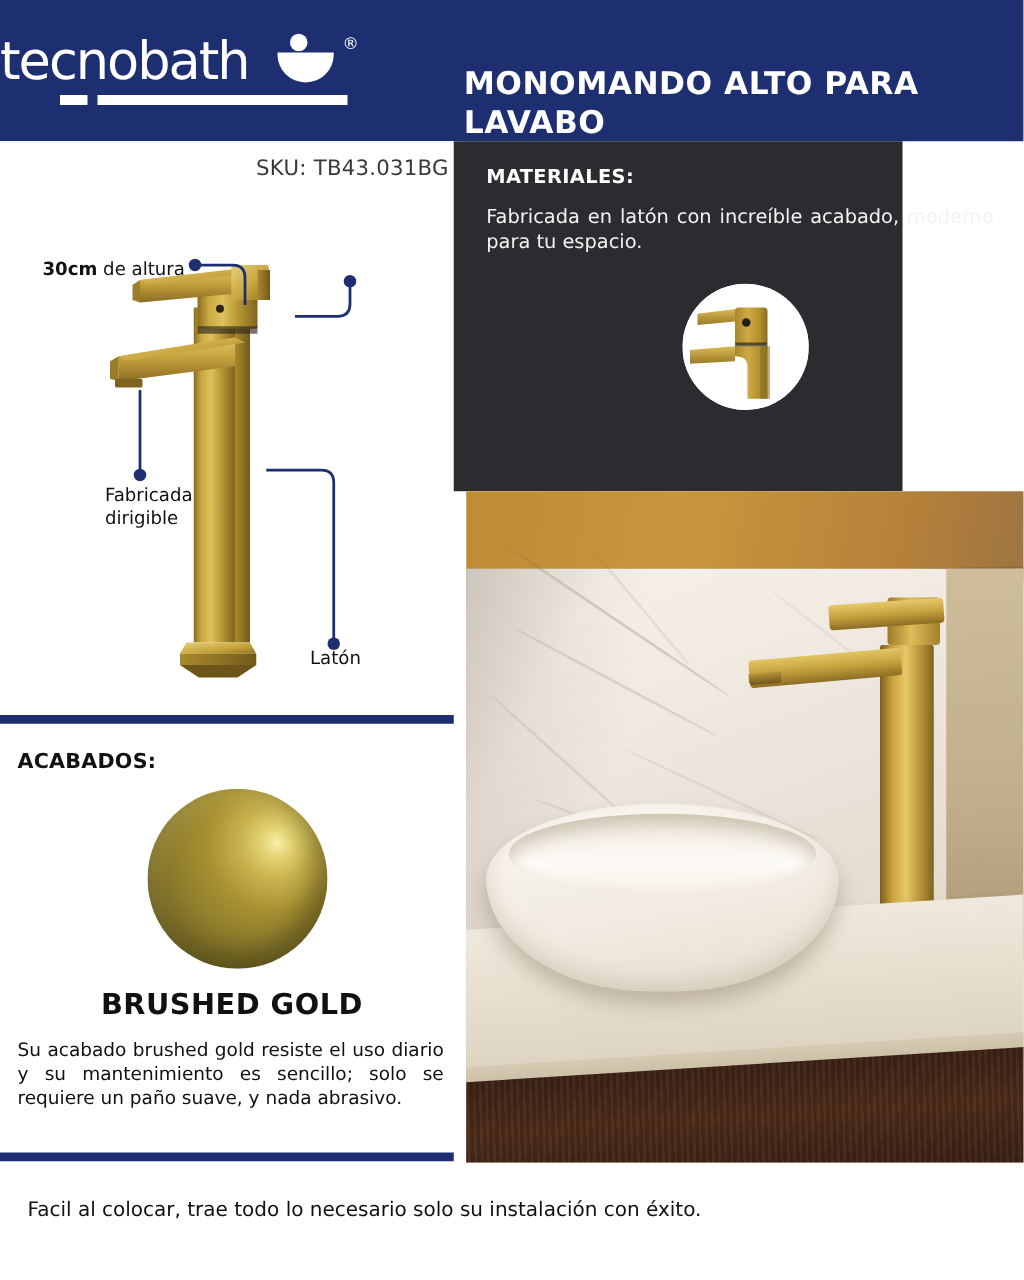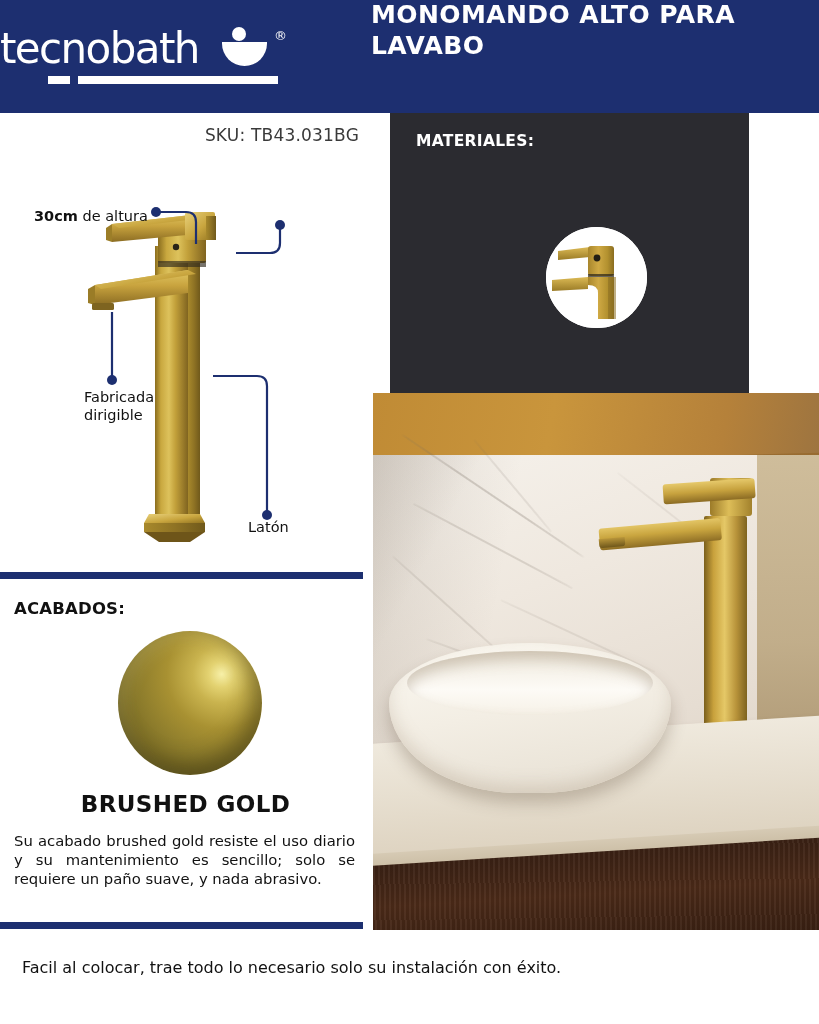--- a/index.html
+++ b/index.html
@@ -45,21 +45,21 @@
     position:absolute; left:274px; top:3px;
     font-size:13px; color:#fff; font-family:"DejaVu Sans", sans-serif;
   }
   .logo-bar-small{
     position:absolute; left:48px; top:51px; width:22px; height:8px; background:#fff;
   }
   .logo-bar-long{
     position:absolute; left:78px; top:51px; width:200px; height:8px; background:#fff;
   }
   .title-zone{
-    flex:1; display:flex; align-items:flex-start; padding:0 33px 0 0;
+    flex:1; display:flex; align-items:flex-end; padding:0 33px 0 0;
   }
   .header-title{
     font-family:"DejaVu Sans", sans-serif;
     font-size:25px; font-weight:700; line-height:1.22;
     color:#ffffff; letter-spacing:0.4px;
     text-transform:uppercase;
     max-width:390px;
   }
 
   
@@ -120,21 +120,21 @@
   }
   .finish-desc{
     position:absolute; left:14px; top:252px; width:341px;
     font-family:"DejaVu Sans", sans-serif;
     font-size:14.8px; line-height:1.30; color:#111;
     text-align:justify;
   }
 
   
   .materiales{
-    position:absolute; left:390px; top:113px; width:359px; height:280px;
+    position:absolute; left:363px; top:113px; width:359px; height:280px;
     background:var(--dark, #2b2b30);
   }
   .materiales-title{
     position:absolute; left:26px; top:19px;
     font-family:"DejaVu Sans", sans-serif;
     font-size:15.5px; font-weight:700; letter-spacing:0.3px; color:#ffffff;
   }
   .materiales-body{
     position:absolute; left:26px; top:51px; width:406px;
     font-family:"DejaVu Sans", sans-serif;
@@ -361,20 +361,21 @@
       <div class="acabados-title">ACABADOS:</div>
       <div class="gold-sphere"></div>
       <div class="finish-name">BRUSHED GOLD</div>
       <div class="finish-desc">Su acabado brushed gold resiste el uso diario y su mantenimiento es sencillo; solo se requiere un paño suave, y nada abrasivo.</div>
     </div>
 
   </div>
 
   <div class="materiales">
     <div class="materiales-title">MATERIALES:</div>
+    <div class="materiales-body">Fabricada en latón con increíble acabado, moderno para tu espacio.</div>
   </div>
 
   <div class="mat-circle">
     <svg width="101" height="101" viewBox="0 0 101 101">
       <rect x="0" y="0" width="101" height="101" fill="#ffffff"></rect>
       <defs>
         <linearGradient id="dg1" x1="0" y1="0" x2="1" y2="0">
           <stop offset="0%" stop-color="#a8862c"></stop>
             <stop offset="40%" stop-color="#cfa944"></stop>
           <stop offset="75%" stop-color="#b3912f"></stop>

